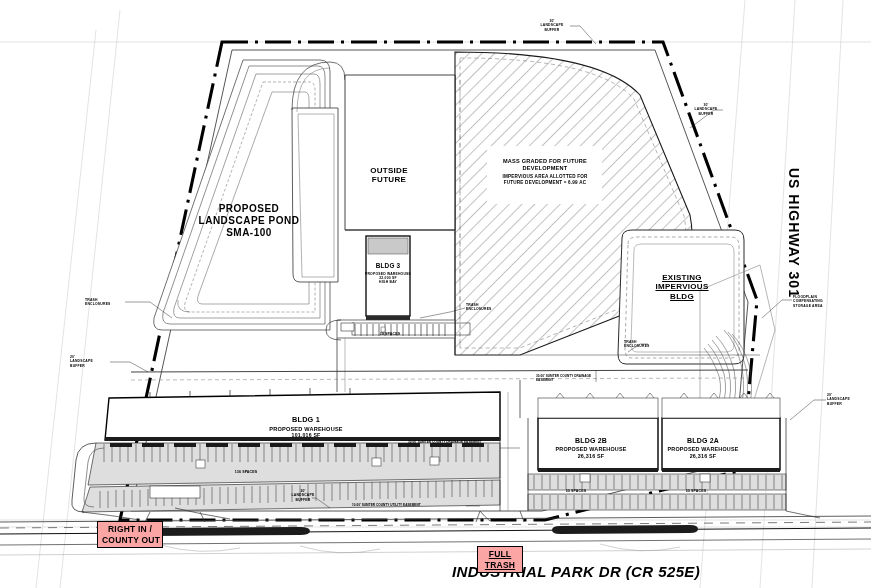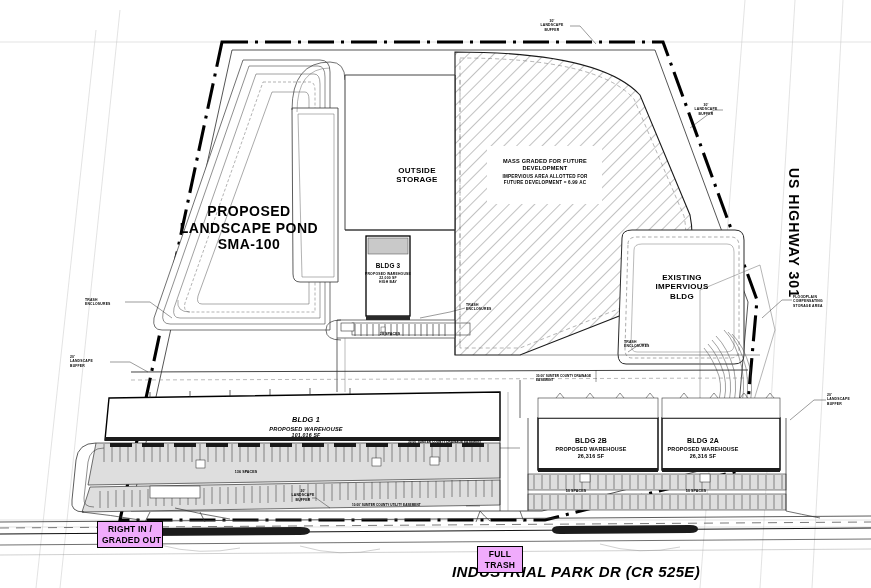--- a/index.html
+++ b/index.html
@@ -32,46 +32,46 @@
   .lbl {
     position: absolute;
     font-family: "Liberation Sans", sans-serif;
     font-weight: bold;
     color: #000000;
     white-space: nowrap;
     letter-spacing: 0.2px;
     line-height: 1.18;
   }
   .lbl.ctr { text-align: center; transform: translateX(-50%); }
-  .t-major { font-size: 14px; letter-spacing: 0.5px; }
+  .t-major { font-size: 10px; letter-spacing: 0.5px; }
   .t-mid   { font-size: 8px;  letter-spacing: 0.3px; }
   .t-tiny  { font-size: 3.6px; letter-spacing: 0.1px; }
   .t-micro { font-size: 3.1px; letter-spacing: 0.05px; }
   .boxed {
     border: 1.2px solid #000;
-    background: #f0abfc;
+    background: #fca5a5;
     padding: 2px 4px;
     font-size: 8.5px;
     text-align: center;
     line-height: 1.25;
   }
   .road-name {
     font-size: 15px;
     font-style: italic;
     font-weight: bold;
     letter-spacing: 0.4px;
   }
   .vert-road {
     font-size: 14px;
     font-weight: bold;
     letter-spacing: 1px;
     transform-origin: 0 0;
     transform: rotate(90deg);
   }
-  .rot-1 { transform: translateX(-50%) rotate(-1.6deg); font-style: italic; }
+  .rot-1 { transform: translateX(-50%) rotate(-1.6deg); }
   .leader-txt { font-size: 3.4px; font-weight: bold; line-height: 1.25; }
 </style>
 </head>
 <body>
 
 <div id="sheet">
 
   <svg id="plan" viewBox="0 0 871 588">
     <defs>
       <pattern id="diagHatch" width="9" height="9" patternTransform="rotate(45)" patternUnits="userSpaceOnUse">
@@ -496,26 +496,26 @@
     </g>
 
   </svg>
 
   <div class="lbl t-major ctr" style="left:249px; top:203px;">
     <div>PROPOSED</div>
     <div>LANDSCAPE POND</div>
     <div>SMA-100</div>
   </div>
 
-  <div class="lbl t-mid ctr" style="left:389px; top:166px;margin-left:28px;">
+  <div class="lbl t-mid ctr" style="left:389px; top:166px;">
     <div>OUTSIDE</div>
-    <div>STORAGE</div>
-  </div>
-
-  <div class="lbl t-mid ctr" style="left:682px; top:273px;">
+    <div>FUTURE</div>
+  </div>
+
+  <div class="lbl t-mid ctr" style="left:682px; top:273px;text-decoration:underline;">
     <div>EXISTING</div>
     <div>IMPERVIOUS</div>
     <div>BLDG</div>
   </div>
 
   <div class="lbl ctr" style="left:545px; top:158px; font-size:5.6px;">
     <div>MASS GRADED FOR FUTURE</div>
     <div>DEVELOPMENT</div>
     <div style="font-size:4.6px; margin-top:3px;">IMPERVIOUS AREA ALLOTTED FOR</div>
     <div style="font-size:4.6px;">FUTURE DEVELOPMENT = 6.99 AC</div>
@@ -548,23 +548,23 @@
     <div style="font-size:5.4px; margin-top:1px;">PROPOSED WAREHOUSE</div>
     <div style="font-size:5.4px;">26,316 SF</div>
   </div>
   <div class="lbl t-tiny ctr" style="left:696px; top:489px;">50 SPACES</div>
 
   <div class="lbl road-name" style="left:452px; top:563px;">INDUSTRIAL PARK DR (CR 525E)</div>
   <div class="lbl vert-road" style="left:802px; top:168px;">US HIGHWAY 301</div>
 
   <div class="lbl boxed" style="left:97px; top:521px; width:56px;">
     <div>RIGHT IN /</div>
-    <div>GRADED OUT</div>
-  </div>
-  <div class="lbl boxed" style="left:477px; top:546px; width:36px;">
+    <div>COUNTY OUT</div>
+  </div>
+  <div class="lbl boxed" style="left:477px; top:546px; width:36px;text-decoration:underline;">
     <div>FULL</div>
     <div>TRASH</div>
   </div>
 
   <div class="lbl leader-txt ctr" style="left:552px; top:19px; text-align:center;">
     <div>30'</div>
     <div>LANDSCAPE</div>
     <div>BUFFER</div>
   </div>
 

